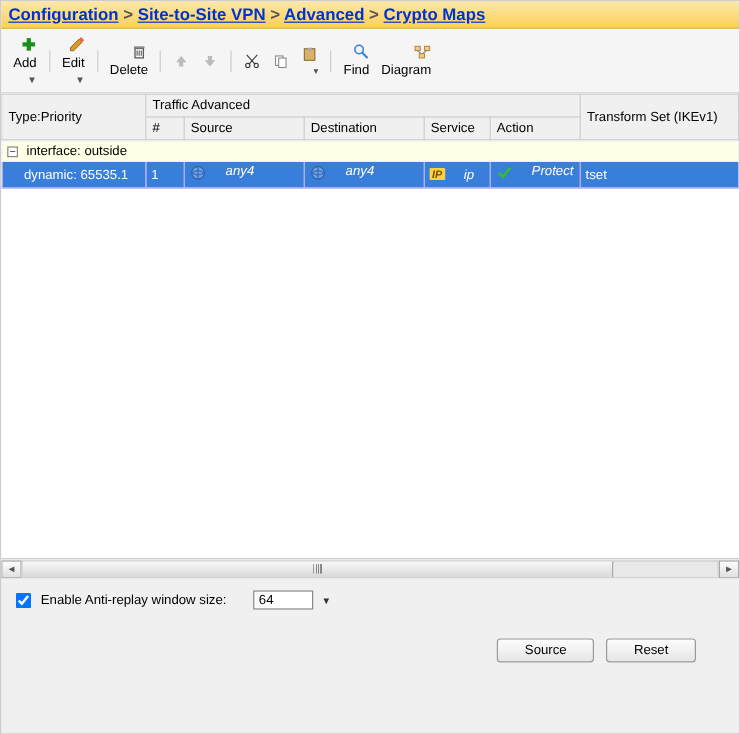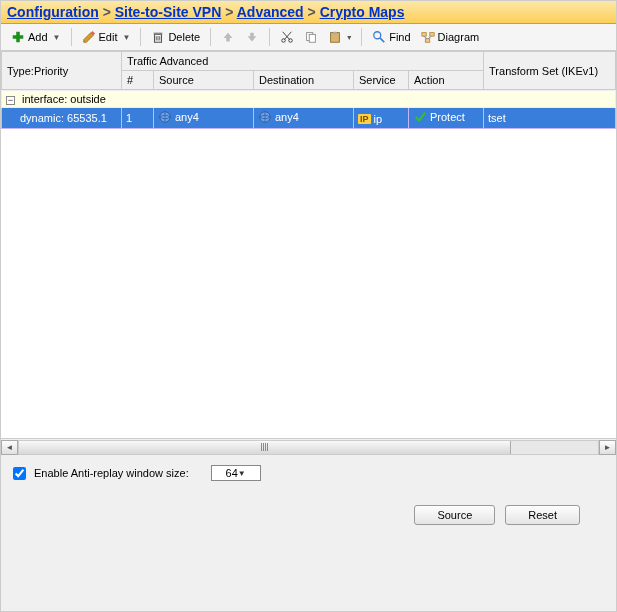--- a/index.html
+++ b/index.html
@@ -1,40 +1,40 @@
 <!DOCTYPE html>
 <html><head>
 <meta charset="utf-8">
 <style>
 * { box-sizing: border-box; margin: 0; padding: 0; }
 body { font-family: Tahoma, Arial, sans-serif; font-size: 11px; width: 617px; height: 612px; background: #f0f0f0; border: 1px solid #ccc; overflow: hidden; }
 .breadcrumb { background: linear-gradient(#fde8a8, #fccf5a); padding: 3px 6px; font-size: 14px; border-bottom: 1px solid #d4a017; }
 .breadcrumb a { color: #0033cc; text-decoration: underline; font-weight: bold; }
 .breadcrumb span.sep { color: #555; font-weight: bold; }
 .toolbar { background: #f5f5f5; padding: 4px 6px; border-bottom: 1px solid #ccc; display: flex; align-items: center; gap: 2px; }
-.tbtn { display: inline-flex; align-items: center; gap: 3px; padding: 2px 4px; cursor: pointer; border-radius: 2px; }
+.tbtn { display: inline-flex; align-items: flex-end; gap: 3px; padding: 2px 4px; cursor: pointer; border-radius: 2px; flex-direction: column; }
 .tsep { width: 1px; height: 18px; background: #ccc; margin: 0 4px; }
 .dropdown-arrow { font-size: 8px; color: #555; margin-left: 2px; }
 svg.icn { width: 14px; height: 14px; flex-shrink: 0; }
 .table-wrap { background: #fff; height: 404px; overflow: hidden; display: flex; flex-direction: column; }
 table.grid { border-collapse: collapse; width: 100%; table-layout: fixed; }
 .grid th { background: #f0f0f0; border: 1px solid #ccc; font-weight: normal; text-align: left; padding: 3px 5px; font-size: 11px; }
 .grid td { border: 1px solid #eee; padding: 2px 4px; font-size: 11px; }
 .group-row td { background: #ffffe6; padding: 2px 4px; }
 .sel-row td { background: #3a7edb; color: #fff; border: 1px solid #c4b5fd; }
 .tree-toggle { display: inline-block; width: 9px; height: 9px; border: 1px solid #888; line-height: 7px; text-align: center; font-size: 9px; margin-right: 4px; background: #fff; color:#333; }
-.cell-icon { display: inline-flex; align-items: center; gap: 3px; }
+.cell-icon { display: inline-flex; align-items: flex-start; gap: 16px; font-style: italic; }
 .scrollbar { height: 17px; background: #f0f0f0; border-top: 1px solid #ccc; display: flex; align-items: center; }
 .sb-btn { width: 17px; height: 15px; background: linear-gradient(#fdfdfd,#e0e0e0); border: 1px solid #aaa; display: flex; align-items: center; justify-content: center; font-size: 8px; color: #555; }
 .sb-track { flex: 1; height: 15px; background: #e8e8e8; border: 1px solid #ccc; position: relative; }
 .sb-thumb { position: absolute; left: 0; width: 85%; height: 100%; background: linear-gradient(#f8f8f8,#d8d8d8); border-right: 1px solid #aaa; display:flex; align-items:center; justify-content:center; }
 .sb-grip { width: 8px; height: 8px; background: repeating-linear-gradient(90deg,#888 0 1px,transparent 1px 2px); }
 .footer { padding: 10px 12px; }
 .footerrow1 { display: flex; align-items: center; gap: 8px; margin-bottom: 24px; }
-.select { border: 1px solid #888; background: #fff; padding: 1px 14px 1px 4px; position: relative; width: 50px; display: inline-flex; align-items:center; justify-content:flex-end; }
+.select { border: 1px solid #888; background: #fff; padding: 1px 14px 1px 4px; position: relative; width: 50px; display: inline-flex; align-items:center; justify-content:space-between;gap:40px; }
 .select .arr { font-size: 8px; color: #333; }
 .btnrow { display: flex; justify-content: flex-end; gap: 10px; padding-right: 24px; }
 .btn { background: linear-gradient(#fdfdfd,#e5e5e5); border: 1px solid #999; border-radius: 3px; padding: 3px 22px; font-size: 11px; cursor: pointer; }
 .ip-badge { background: #ffd040; color: #7a5000; font-size: 9px; font-weight: bold; padding: 0 2px; border-radius: 1px; }
 .table-body { flex: 1; overflow: hidden; }
 </style>
 </head>
 <body>
 
 <div class="breadcrumb">

